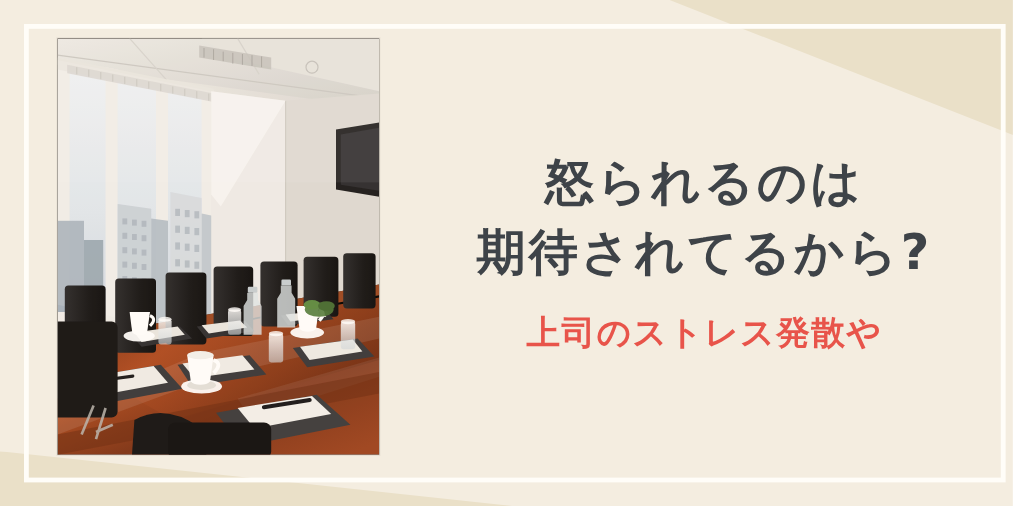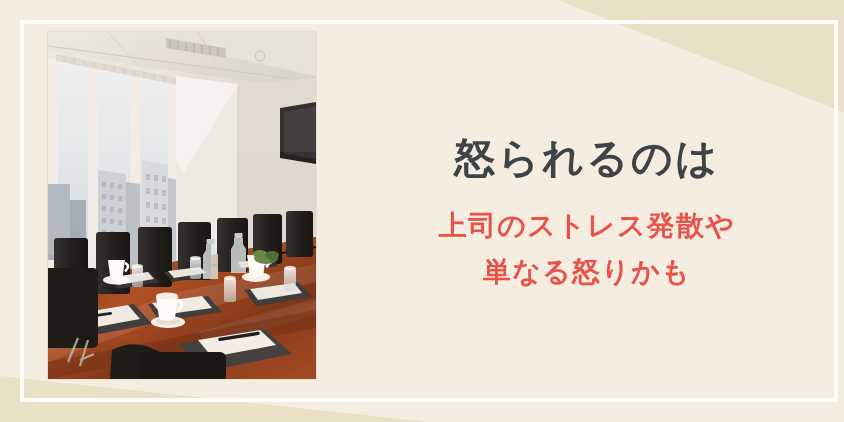--- a/index.html
+++ b/index.html
@@ -327,18 +327,18 @@
         <path d="M46 322 l-14 6"></path>
       </g>
 
       <rect x="0" y="0" width="268" height="347" fill="#ffb86b" opacity=".05"></rect>
       <rect x="0" y="0" width="268" height="120" fill="#ffffff" opacity=".07"></rect>
     </svg>
   </div>
 
   <div id="textcol">
     <div class="headline">怒られるのは</div>
+    <div class="headline">期待されてるから?</div>
     <div id="divider"></div>
     <div class="subline">上司のストレス発散や</div>
-    <div class="subline" style="margin-top:4px;">単なる怒りかも</div>
   </div>
 
 </div>
 
 </body></html>

